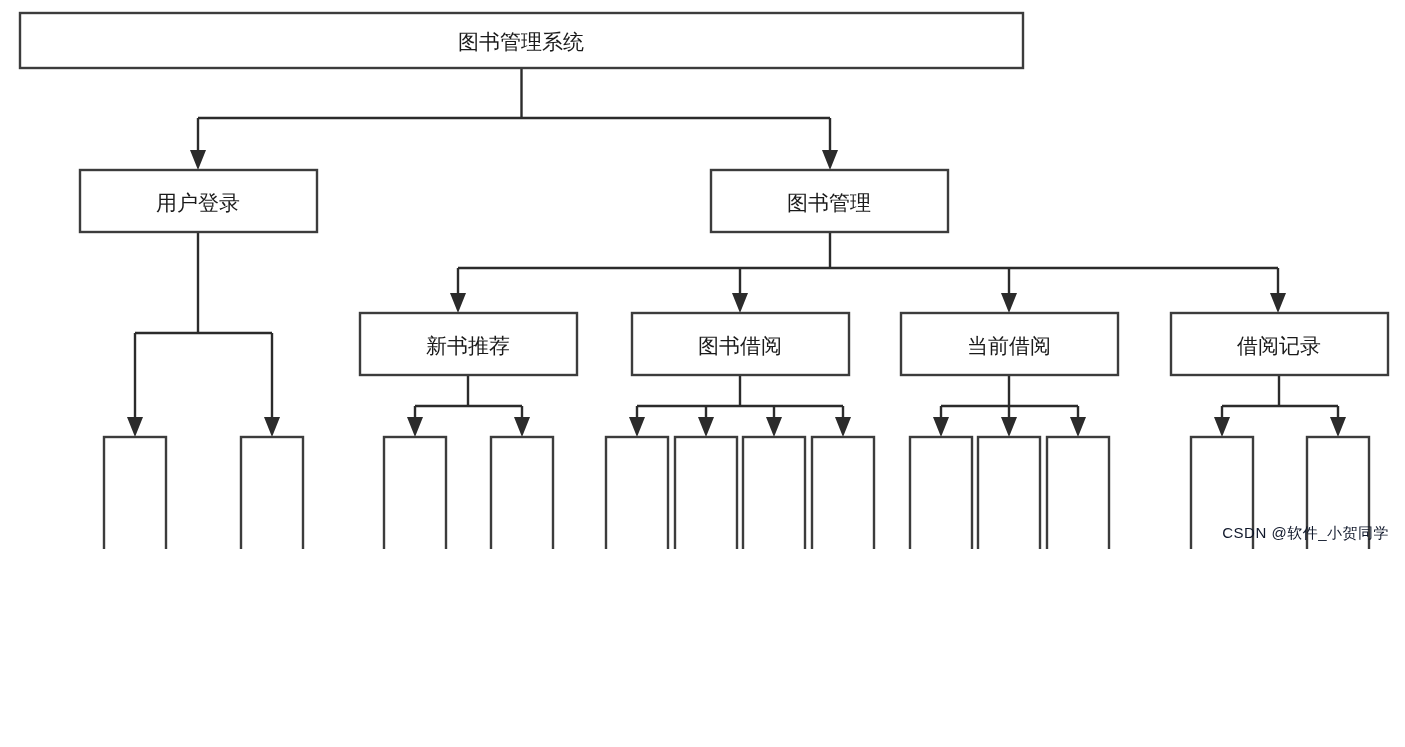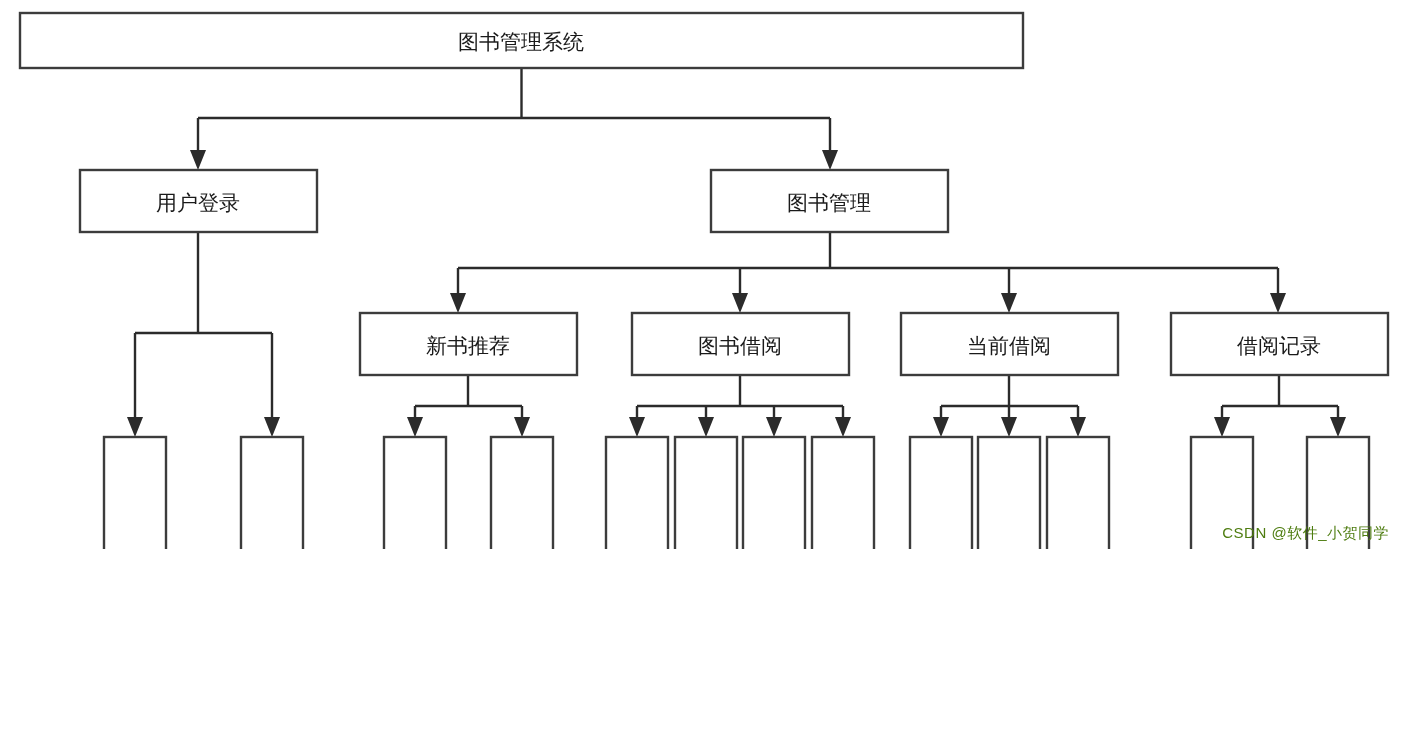--- a/index.html
+++ b/index.html
@@ -61,21 +61,21 @@
     letter-spacing: 1px;
     white-space: nowrap;
     pointer-events: none;
   }
   .watermark {
     position: absolute;
     right: 16px;
     bottom: 6px;
     font-family: "Liberation Sans", "DejaVu Sans", sans-serif;
     font-size: 15px;
-    color: #4d7c0f;
+    color: #0f172a;
     letter-spacing: 0.5px;
     user-select: none;
   }
 </style>
 </head>
 <body>
 
 <div id="canvas">
 
   <svg id="diagram" viewBox="0 0 1405 747">

